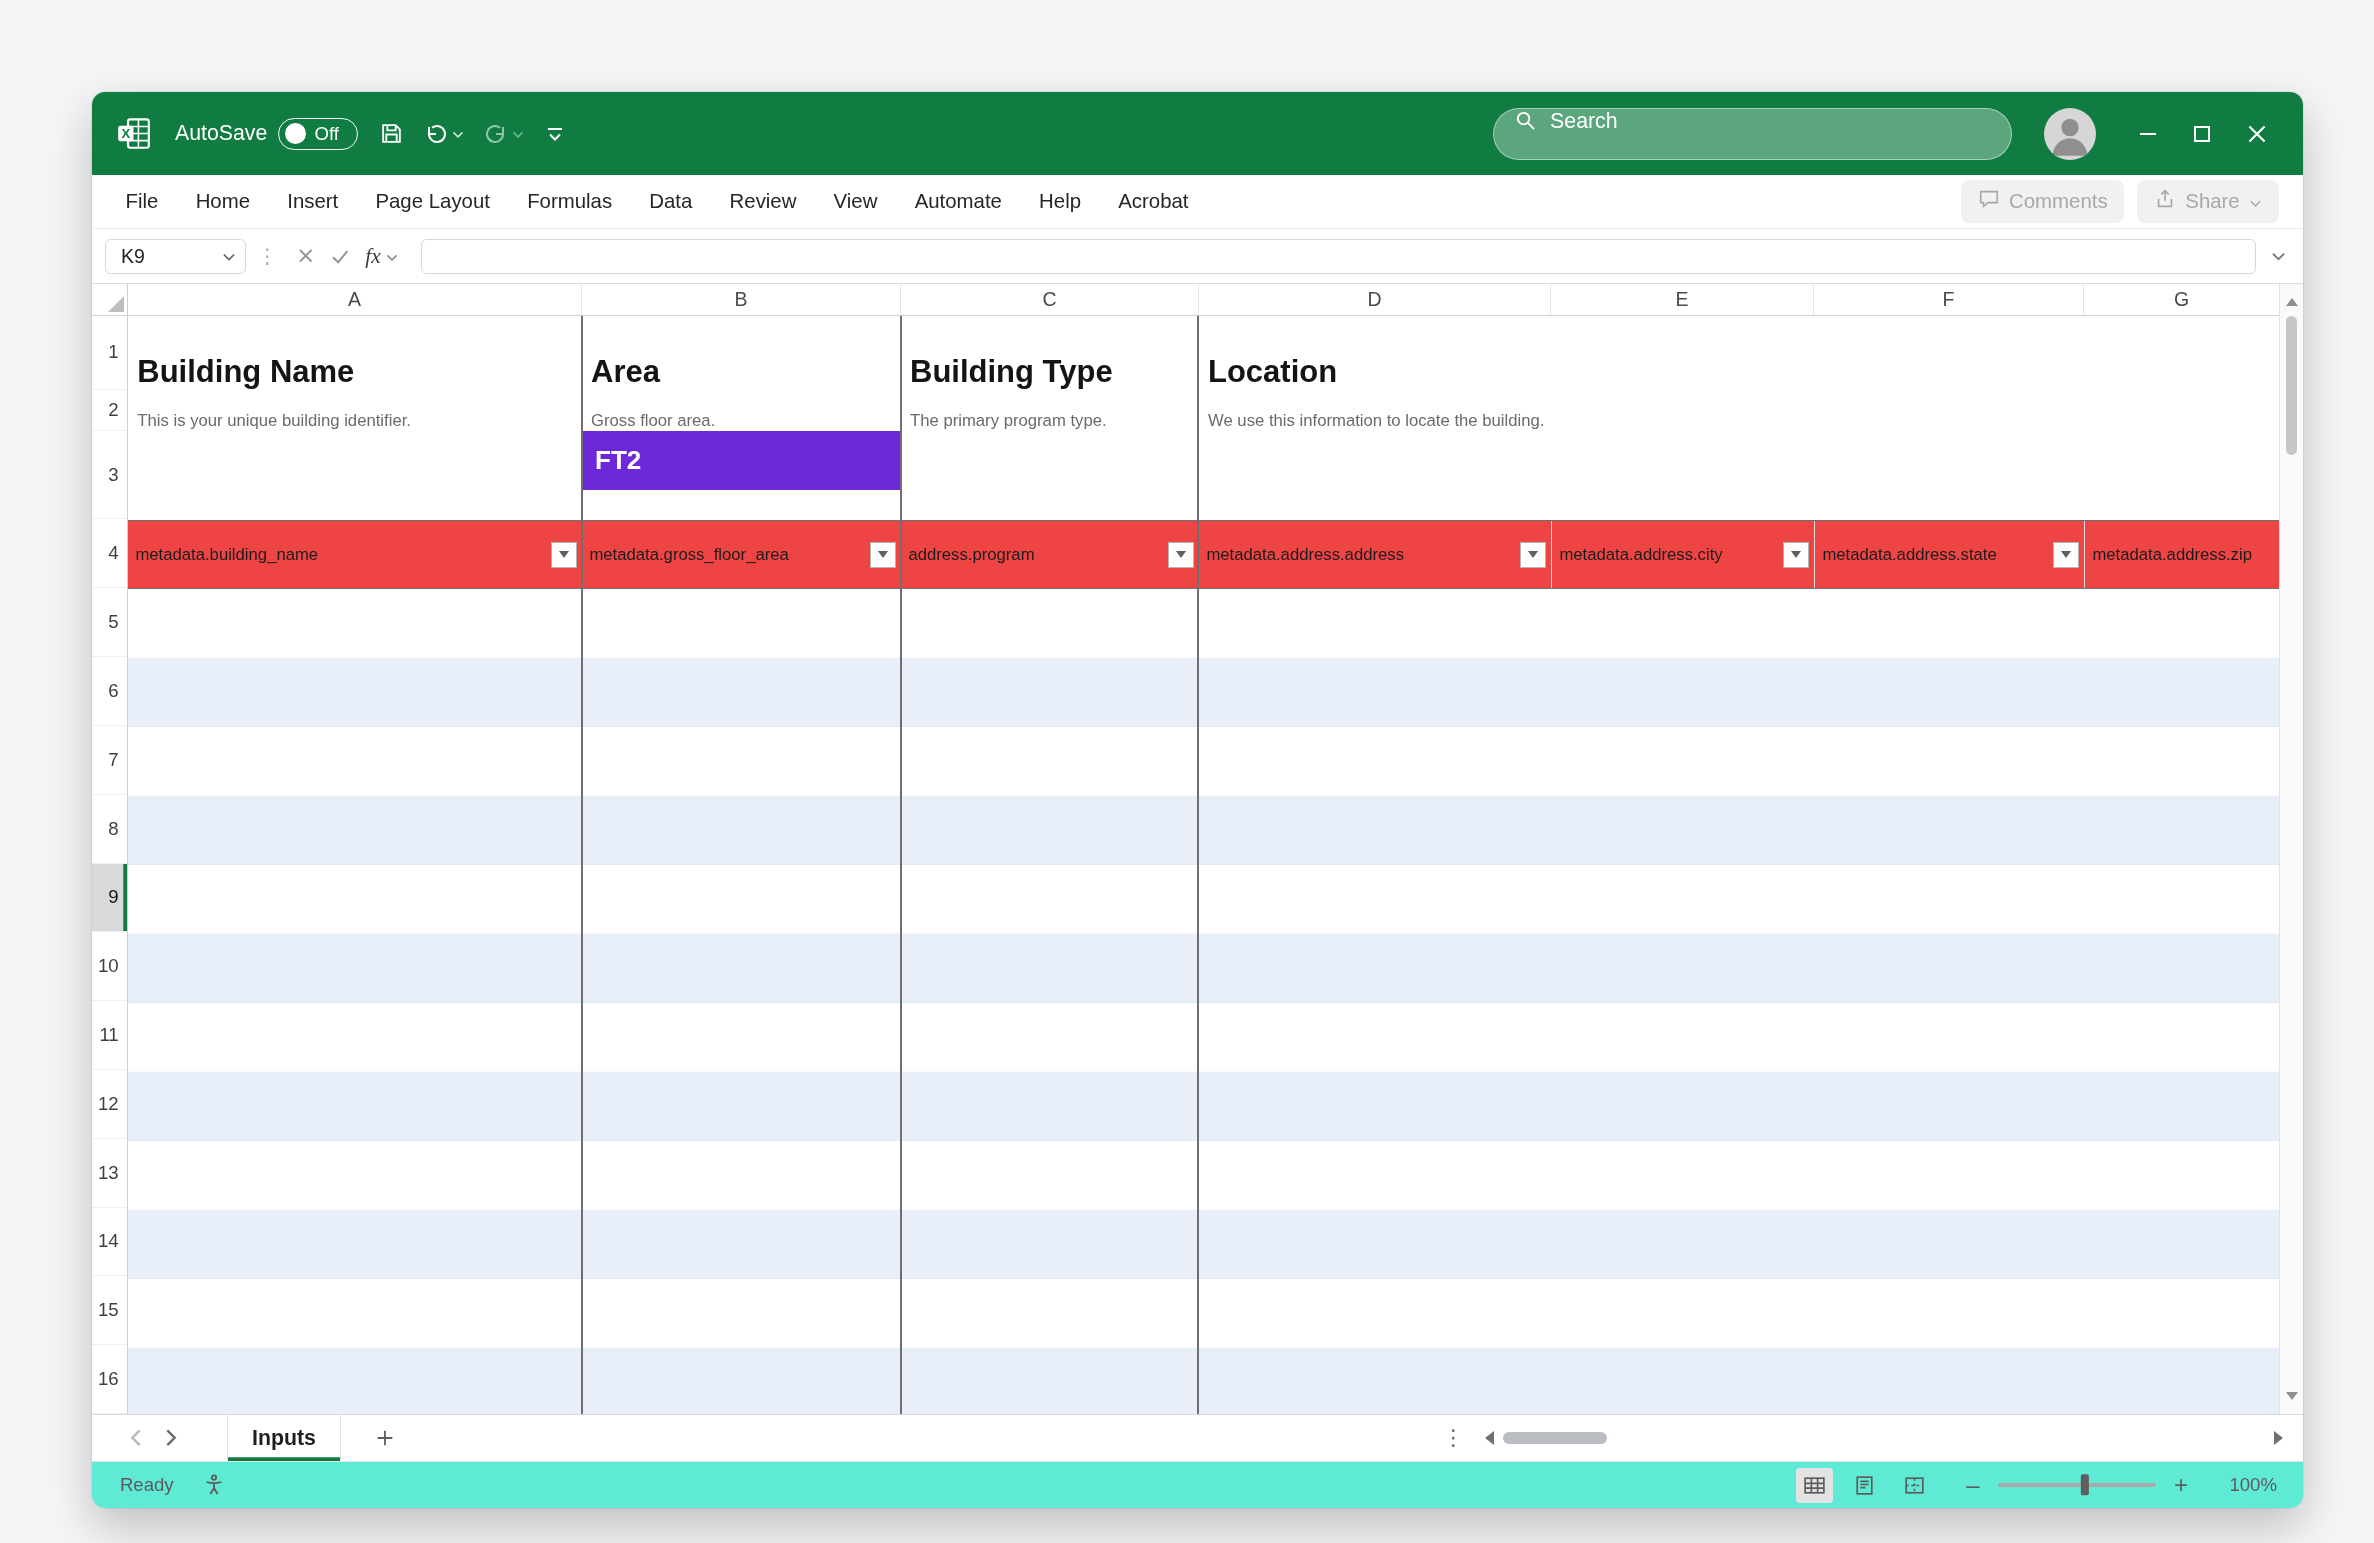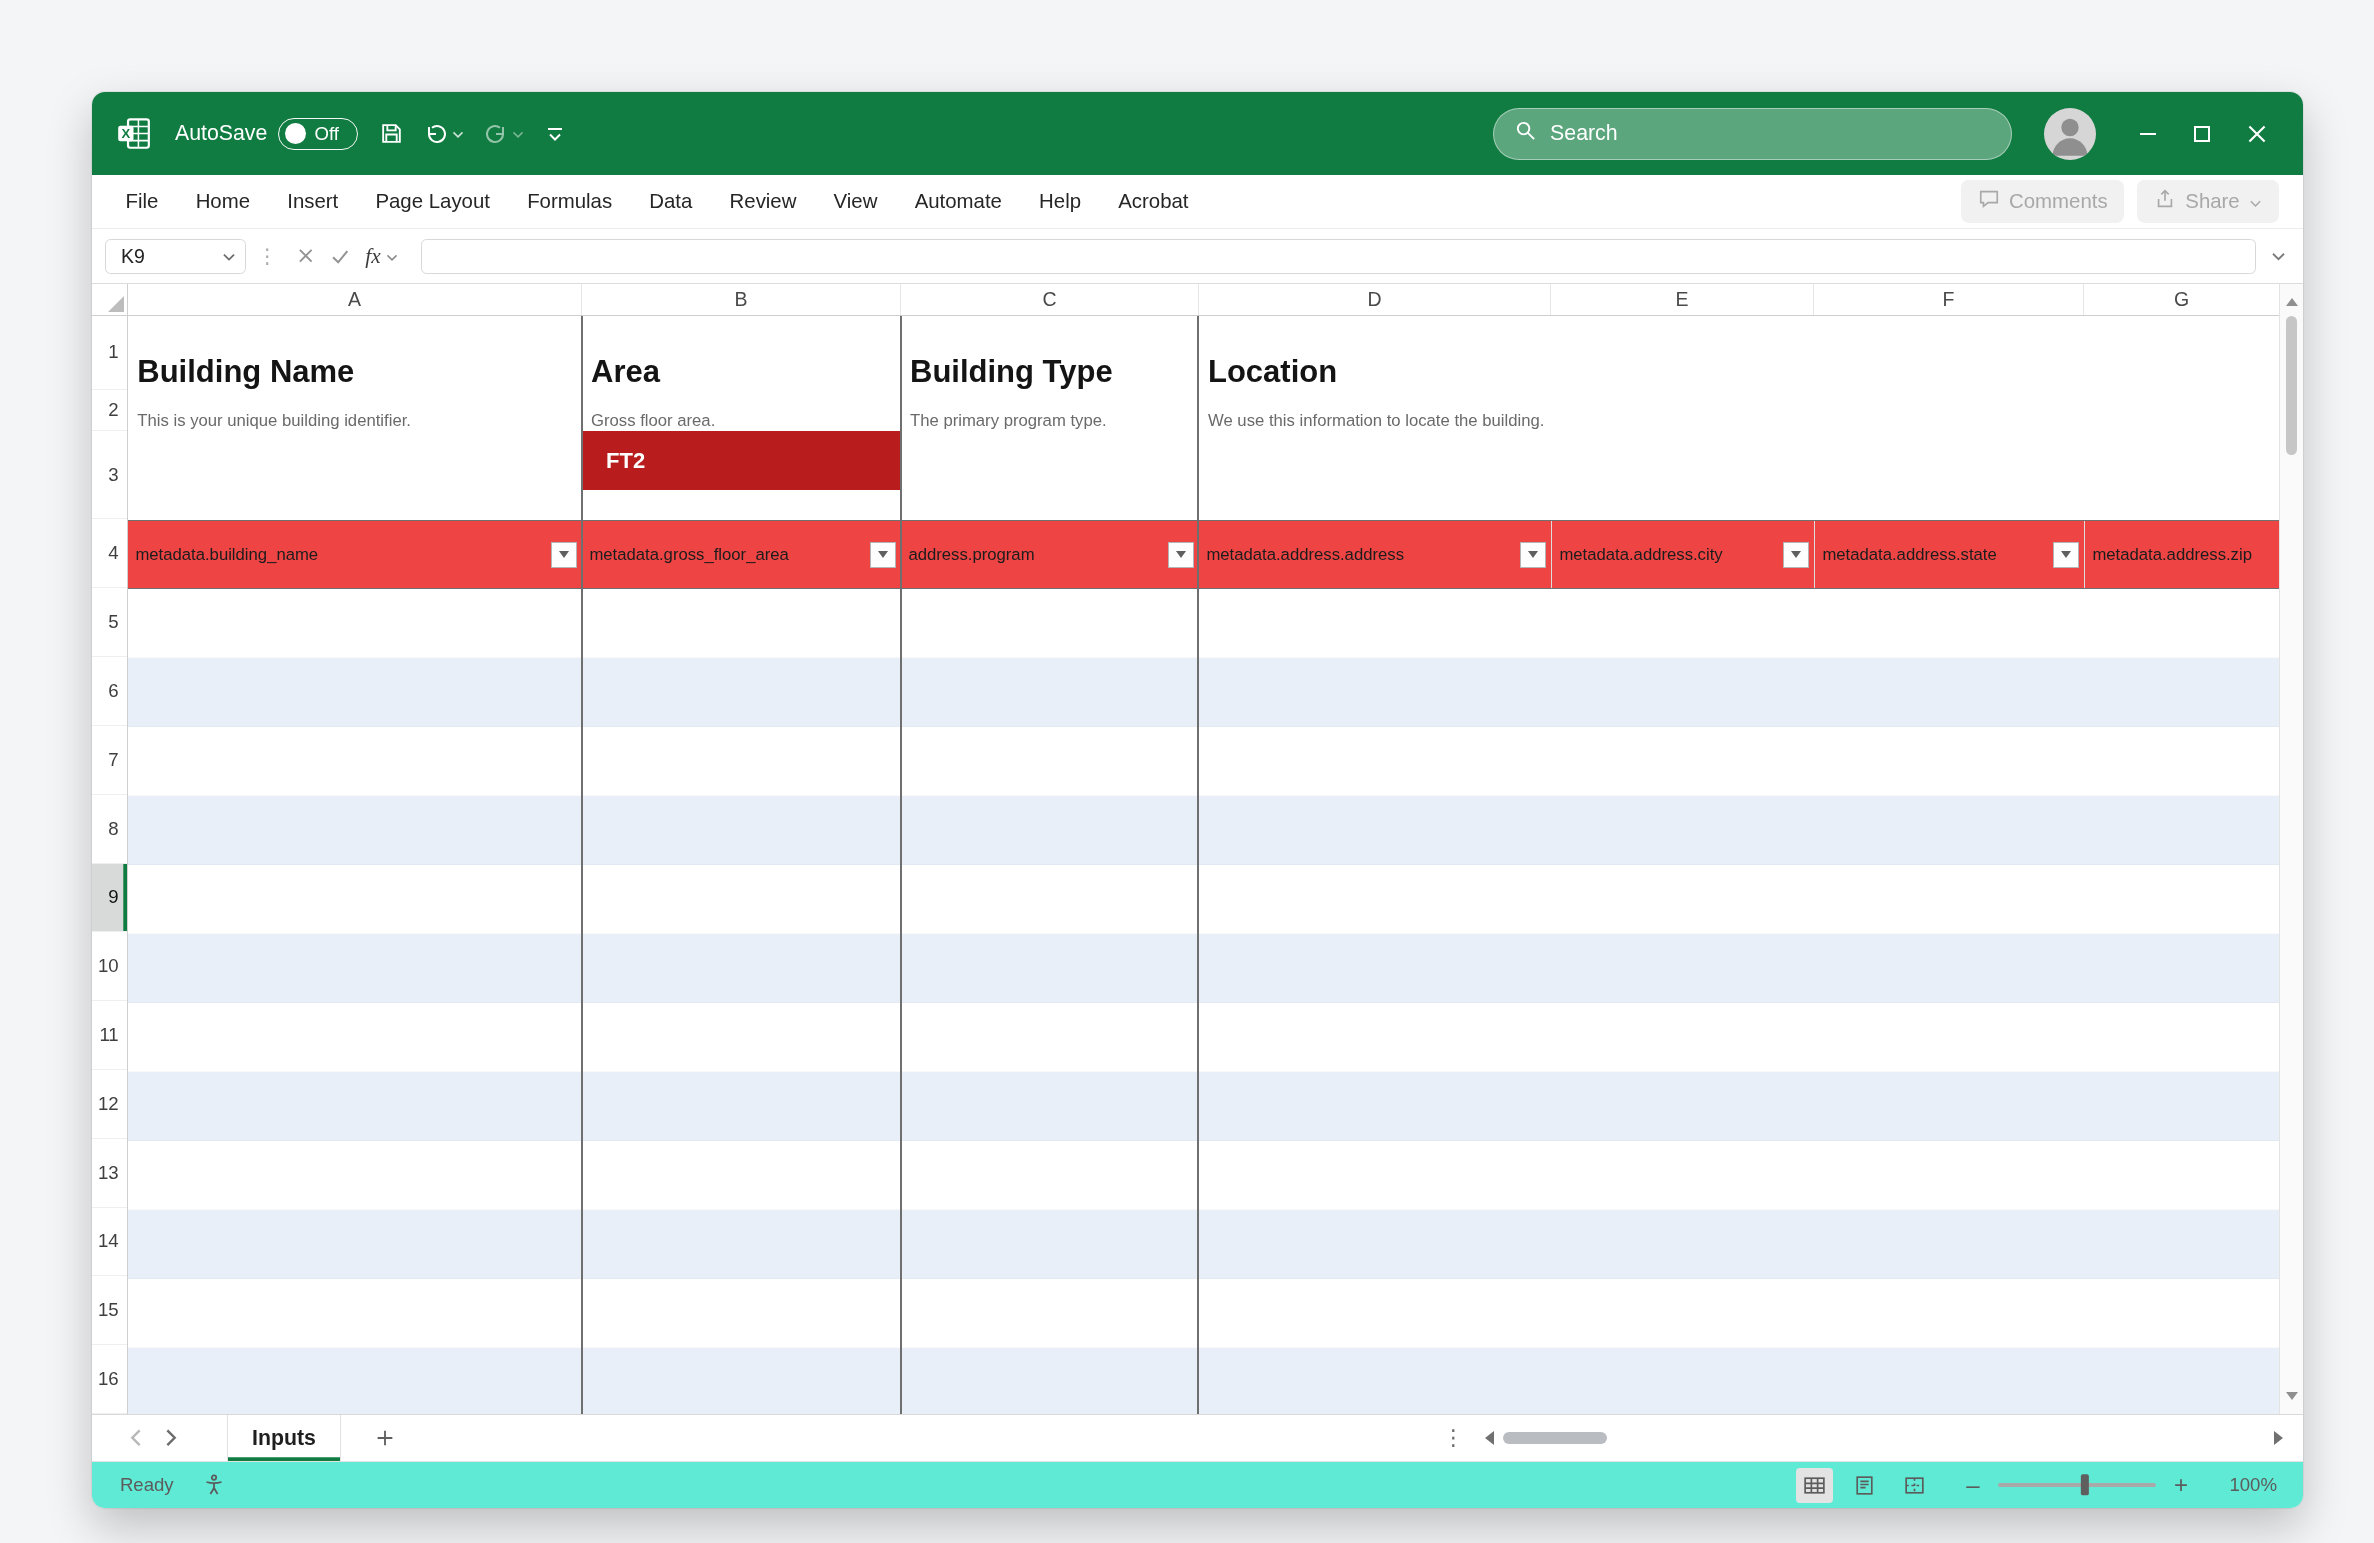--- a/index.html
+++ b/index.html
@@ -18,21 +18,21 @@
   .autosave{ display:flex; align-items:center; gap:11px; font-size:21.3px; margin-left:24px; white-space:nowrap; }
   .toggle{ width:80px; height:32px; border:1.9px solid rgba(255,255,255,.95); border-radius:16px; display:flex; align-items:center; padding:0 5.6px; gap:8.3px; }
   .knob{ width:21.3px; height:21.3px; border-radius:50%; background:#fff; }
   .toggle-state{ font-size:18.6px; }
   .tb-icon{ margin-left:20.4px; display:flex; align-items:center; color:#fff; gap:3.7px; }
   .tb-icon.dim{ opacity:.55; }
   .chev-mini{ opacity:.8; }
   .title-text{ margin-left:37px; font-size:21.3px; display:flex; align-items:center; gap:12px; white-space:nowrap; }
   .tb-spacer{ flex:1; }
   .search{ width:519px; height:52px; border-radius:26px; background:rgba(255,255,255,.32); border:0.9px solid rgba(255,255,255,.45);
-           display:flex; align-items:center; gap:13px; padding:0 20.4px; font-size:21.3px; color:#fff; margin-right:32px; }
+           display:flex; align-items:flex-start; gap:13px; padding:0 20.4px; font-size:21.3px; color:#fff; margin-right:32px; }
   .avatar{ width:52px; height:52px; border-radius:50%; background:#d6d6d6; overflow:hidden; margin-right:20.4px; flex:0 0 auto; display:flex; align-items:flex-end; justify-content:center; }
   .winctl{ width:45px; height:83px; display:flex; align-items:center; justify-content:center; margin-left:9.3px; }
 
   
   .menubar{ flex:0 0 54px; background:#fff; display:flex; align-items:center; padding:0 15px; border-bottom:0.9px solid #ececec; }
   .menu-item{ padding:0 18.6px; font-size:20.4px; color:#262626; height:100%; display:flex; align-items:center; white-space:nowrap; }
   .menubar-right{ margin-left:auto; display:flex; align-items:center; gap:13px; padding-right:9.3px; }
   .pill{ display:flex; align-items:center; gap:9.3px; padding:8.3px 16.7px; border-radius:7.4px; background:#f1f1f1; color:#a8a8a8; font-size:20.4px; }
 
   
@@ -65,21 +65,21 @@
   .r3{ height:89px; }
   .r4{ height:69px; border-top:1.9px solid #6f6f6f; border-bottom:1.9px solid #6f6f6f; display:flex; background:#ef4444; }
   .band{ height:69px; border-bottom:0.9px solid rgba(0,0,0,.025); }
   .band.alt{ background:#e8eff9; }
 
   .sec{ position:absolute; top:0; bottom:0; display:flex; align-items:flex-end; white-space:nowrap; }
   .sec-title{ font-weight:bold; font-size:31px; color:#141414; }
   .sec-sub{ font-size:16.7px; color:#6a6a6a; }
   .pos-a{left:9.3px} .pos-b{left:463px} .pos-c{left:782px} .pos-d{left:1080px}
 
-  .ft2{ position:absolute; left:454px; top:0; width:319px; height:59px; background:#b91c1c; color:#fff; font-weight:bold; font-size:22px; display:flex; align-items:center; padding-left:24px; }
+  .ft2{ position:absolute; left:454px; top:0; width:319px; height:59px; background:#6d28d9; color:#fff; font-weight:bold; font-size:26px; display:flex; align-items:center; padding-left:13px; }
 
   .fcell{ position:relative; display:flex; align-items:center; padding:0 39px 0 7.4px; font-size:16.7px; color:#1c1c1c; white-space:nowrap; overflow:hidden; }
   .fcell.bl{ border-left:0.9px solid #dcdcdc; }
   .fw-a{width:454px} .fw-b{width:319px} .fw-c{width:298px} .fw-d{width:352px} .fw-e{width:263px} .fw-f{width:270px} .fw-g{flex:1; padding-right:7.4px;}
   .dd{ position:absolute; right:4.6px; top:50%; transform:translateY(-50%); width:26px; height:26px; border:0.9px solid #b4b4b4; background:#fdfdfd; display:flex; align-items:center; justify-content:center; }
   .dd-tri{ width:0; height:0; border-left:5.6px solid transparent; border-right:5.6px solid transparent; border-top:7.4px solid #5f5f5f; }
 
   .vline{ position:absolute; top:0; bottom:0; width:1.9px; background:#6f6f6f; z-index:6; }
   .vl-b{left:453px} .vl-c{left:772px} .vl-d{left:1069px}
 

